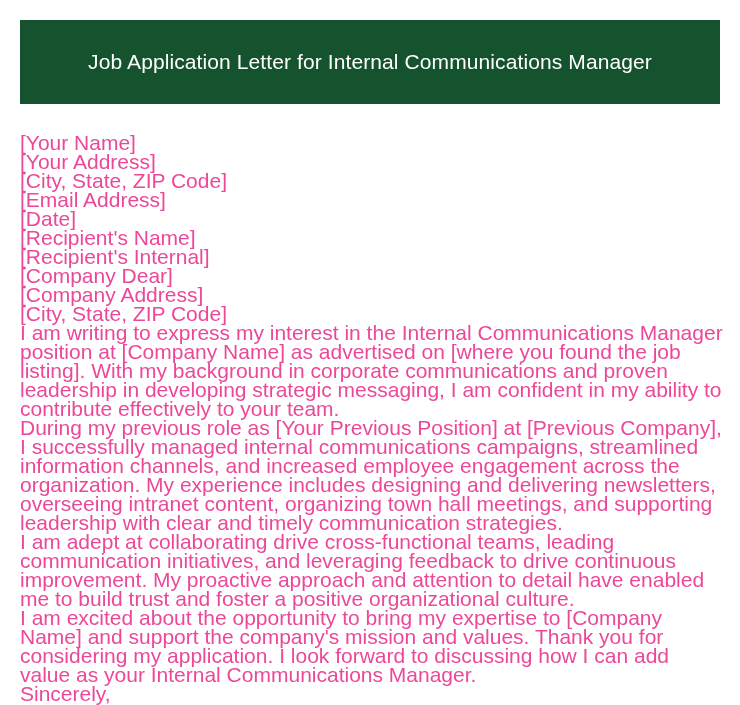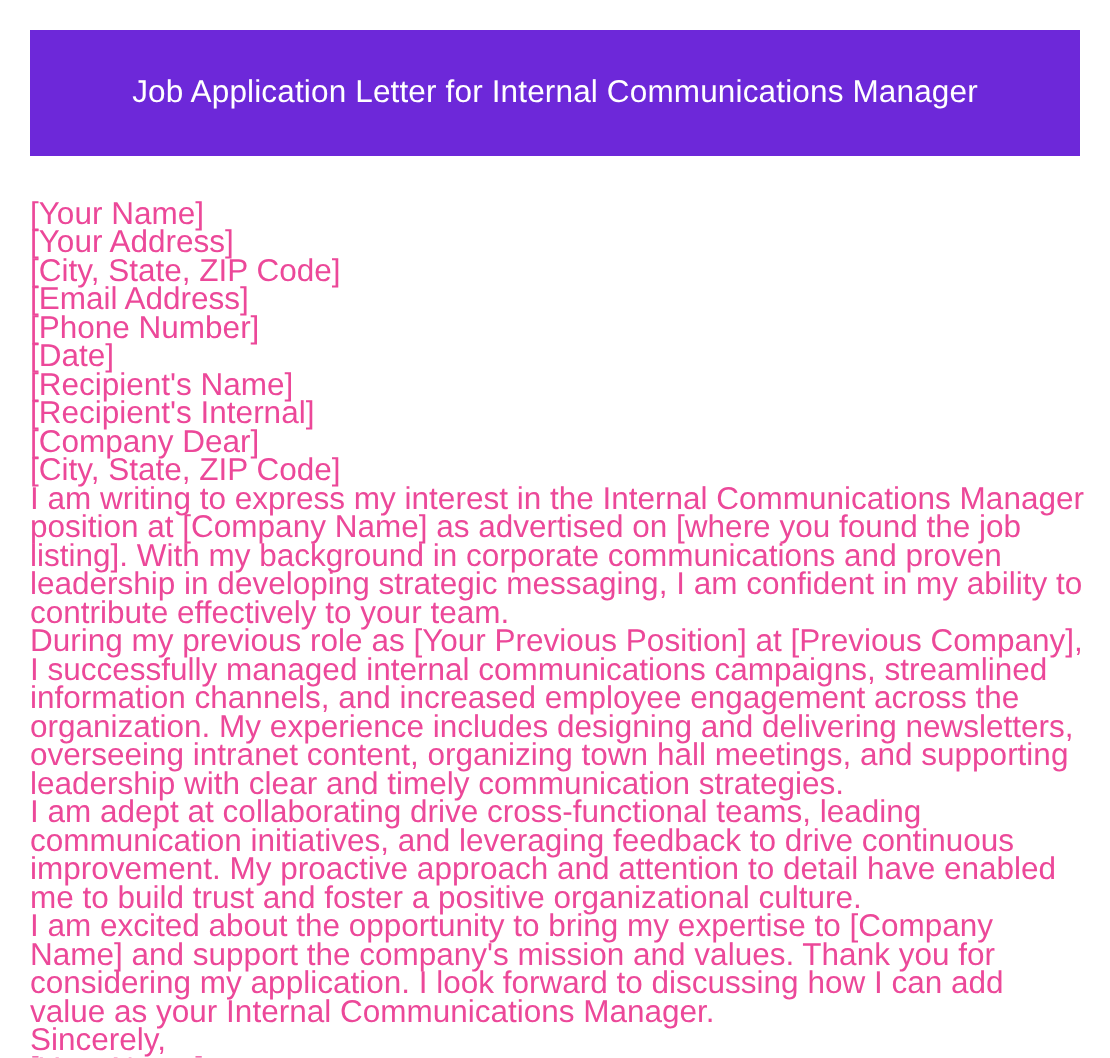--- a/index.html
+++ b/index.html
@@ -14,21 +14,21 @@
       font-family: "Liberation Sans", "DejaVu Sans", sans-serif;
       color: #4a4a4a;
       overflow: hidden;
     }
     .header {
       position: absolute;
       left: 20px;
       top: 20px;
       width: 700px;
       height: 84px;
-      background: #6d28d9;
+      background: #14532d;
       display: flex;
       align-items: center;
       justify-content: center;
     }
     .header h1 {
       margin: 0;
       font-weight: normal;
       font-size: 21px;
       color: #ffffff;
       letter-spacing: 0.1px;
@@ -56,27 +56,27 @@
 <div class="header">
   <h1>Job Application Letter for Internal Communications Manager</h1>
 </div>
 
 <div class="letter">
   <div>
     <span class="line">[Your Name]</span>
     <span class="line">[Your Address]</span>
     <span class="line">[City, State, ZIP Code]</span>
     <span class="line">[Email Address]</span>
-    <span class="line">[Phone Number]</span>
     <span class="line">[Date]</span>
   </div>
   <div>
     <span class="line">[Recipient's Name]</span>
     <span class="line">[Recipient's Internal]</span>
     <span class="line">[Company Dear]</span>
+    <span class="line">[Company Address]</span>
     <span class="line">[City, State, ZIP Code]</span>
   </div>
   <p>I am writing to express my interest in the Internal Communications Manager position at [Company Name] as advertised on [where you found the job listing]. With my background in corporate communications and proven leadership in developing strategic messaging, I am confident in my ability to contribute effectively to your team.</p>
   <p>During my previous role as [Your Previous Position] at [Previous Company], I successfully managed internal communications campaigns, streamlined information channels, and increased employee engagement across the organization. My experience includes designing and delivering newsletters, overseeing intranet content, organizing town hall meetings, and supporting leadership with clear and timely communication strategies.</p>
   <p>I am adept at collaborating drive cross-functional teams, leading communication initiatives, and leveraging feedback to drive continuous improvement. My proactive approach and attention to detail have enabled me to build trust and foster a positive organizational culture.</p>
   <p>I am excited about the opportunity to bring my expertise to [Company Name] and support the company's mission and values. Thank you for considering my application. I look forward to discussing how I can add value as your Internal Communications Manager.</p>
   <span class="line">Sincerely,</span>
   <span class="line">[Your Name]</span>
 </div>
 

